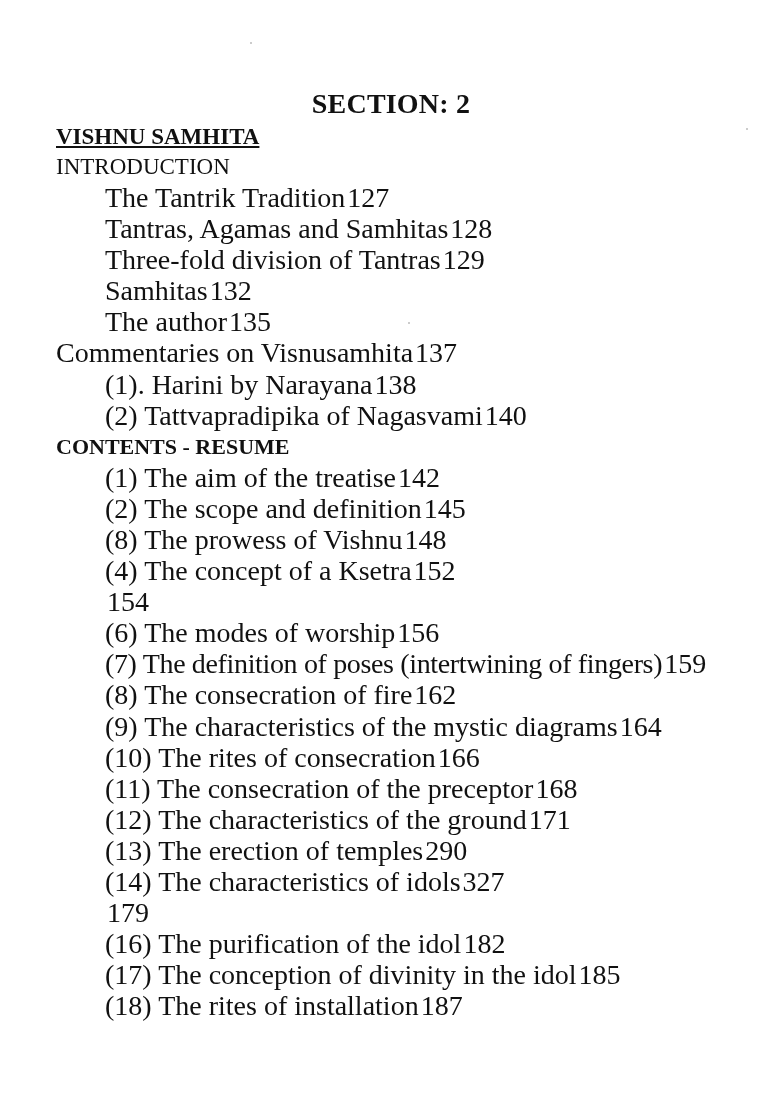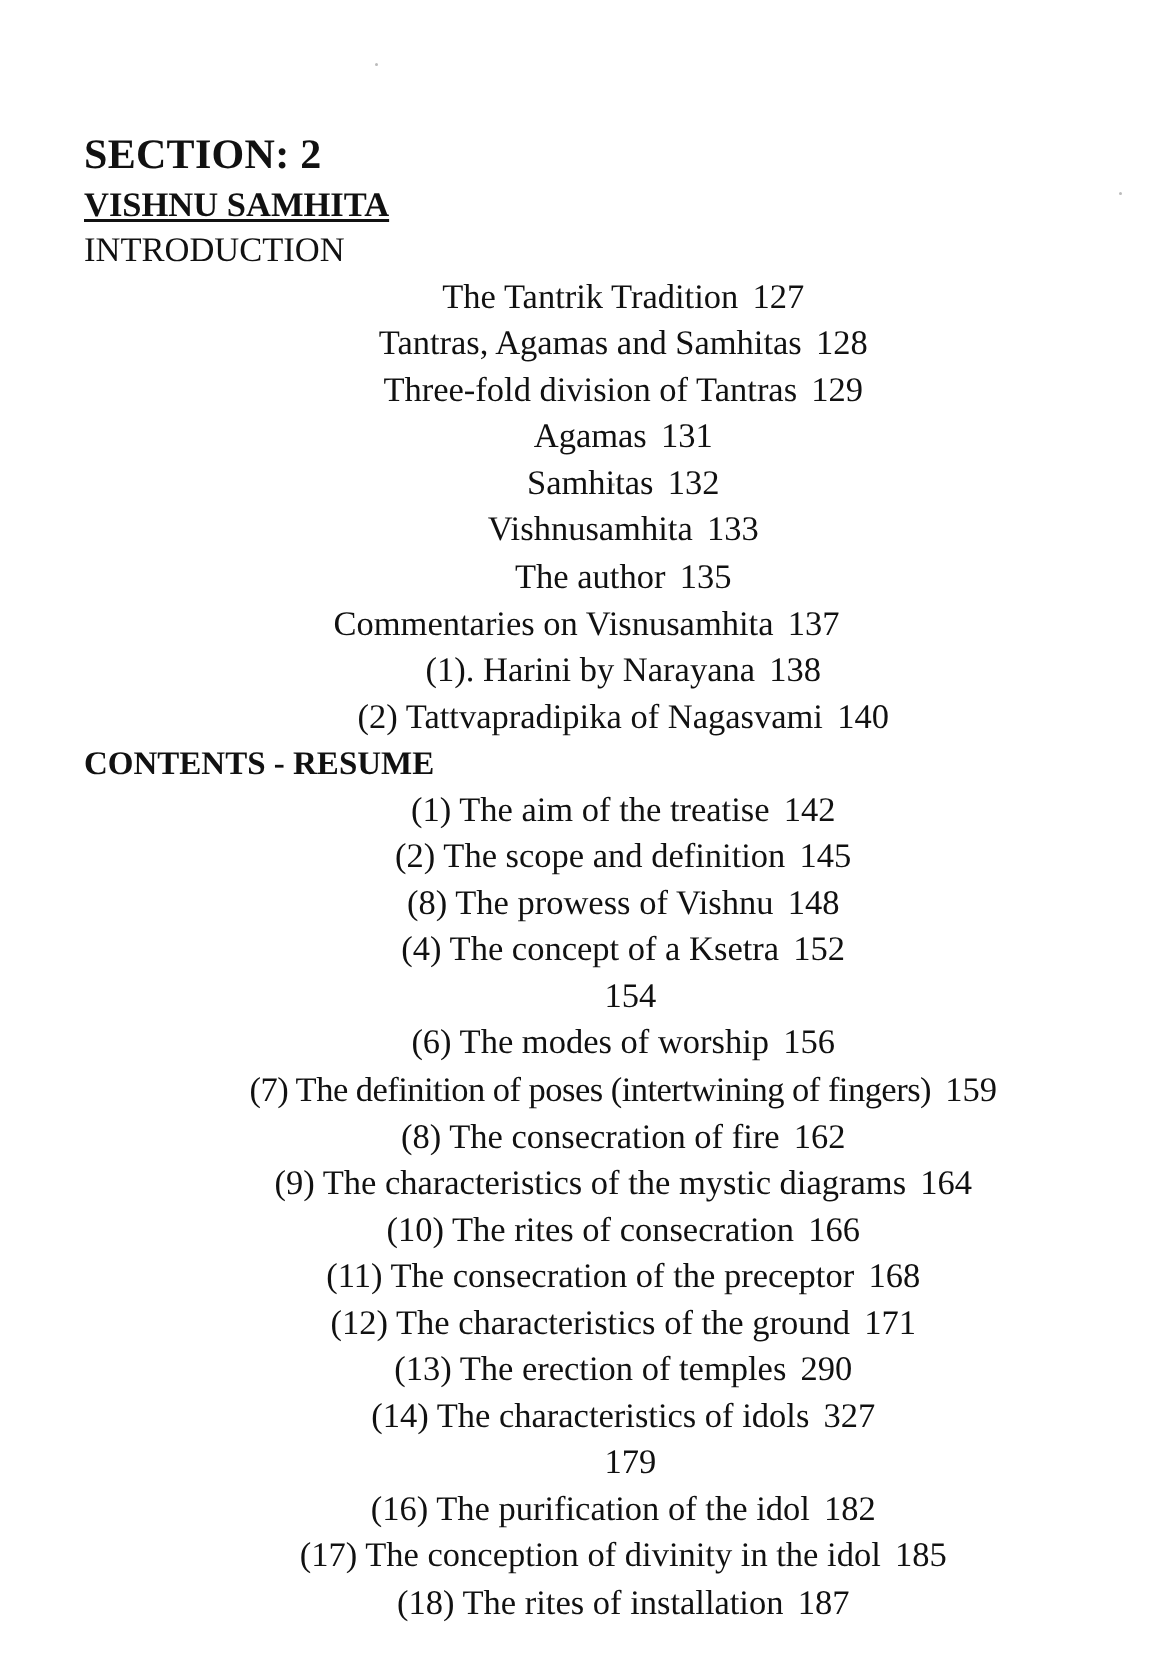--- a/index.html
+++ b/index.html
@@ -1,24 +1,24 @@
 <!DOCTYPE html>
 <html><head>
 <meta charset="utf-8">
 <style>
   html, body { margin: 0; padding: 0; background: #ffffff; }
   body { width: 780px; height: 1108px; position: relative; overflow: hidden;
          font-family: "Liberation Serif", "DejaVu Serif", serif; color: #111111; }
   .page { position: absolute; left: 56px; top: 86px; width: 670px; }
-  .h-section { font-weight: bold; font-size: 28px; line-height: 36px; letter-spacing: 0.2px; }
+  .h-section { font-weight: bold; font-size: 28px; line-height: 36px; letter-spacing: 0.2px; text-align: center; }
   .h-book { font-weight: bold; font-size: 23px; line-height: 29px; text-decoration: underline; }
   .h-intro { font-size: 23px; line-height: 31px; }
   .h-contents { font-weight: bold; font-size: 22px; line-height: 31px; }
-  .row { display: flex; justify-content: center; align-items: baseline;
-         font-size: 23px; line-height: 31.1px; white-space: nowrap; }
+  .row { display: flex; justify-content: flex-start; align-items: baseline;
+         font-size: 28px; line-height: 31.1px; white-space: nowrap; }
   .row.indent { padding-left: 49px; }
   .row .num { width: 44px; text-align: right; }
   .row.tight .title { letter-spacing: -0.35px; }
   .speck { position: absolute; width: 2px; height: 2px; background: #bbb; border-radius: 1px; }
 </style>
 </head>
 <body>
 
 <div class="speck" style="left:250px;top:42px;"></div>
 <div class="speck" style="left:746px;top:128px;"></div>
@@ -36,30 +36,22 @@
       </div>
       <div class="row indent">
         <span class="title">Tantras, Agamas and Samhitas</span>
         <span class="num">128</span>
       </div>
       <div class="row indent">
         <span class="title">Three-fold division of Tantras</span>
         <span class="num">129</span>
       </div>
       <div class="row indent">
-        <span class="title">Agamas</span>
-        <span class="num">131</span>
-      </div>
-      <div class="row indent">
         <span class="title">Samhitas</span>
         <span class="num">132</span>
-      </div>
-      <div class="row indent">
-        <span class="title">Vishnusamhita</span>
-        <span class="num">133</span>
       </div>
       <div class="row indent">
         <span class="title">The author</span>
         <span class="num">135</span>
       </div>
       <div class="row">
         <span class="title">Commentaries on Visnusamhita</span>
         <span class="num">137</span>
       </div>
       <div class="row indent">

